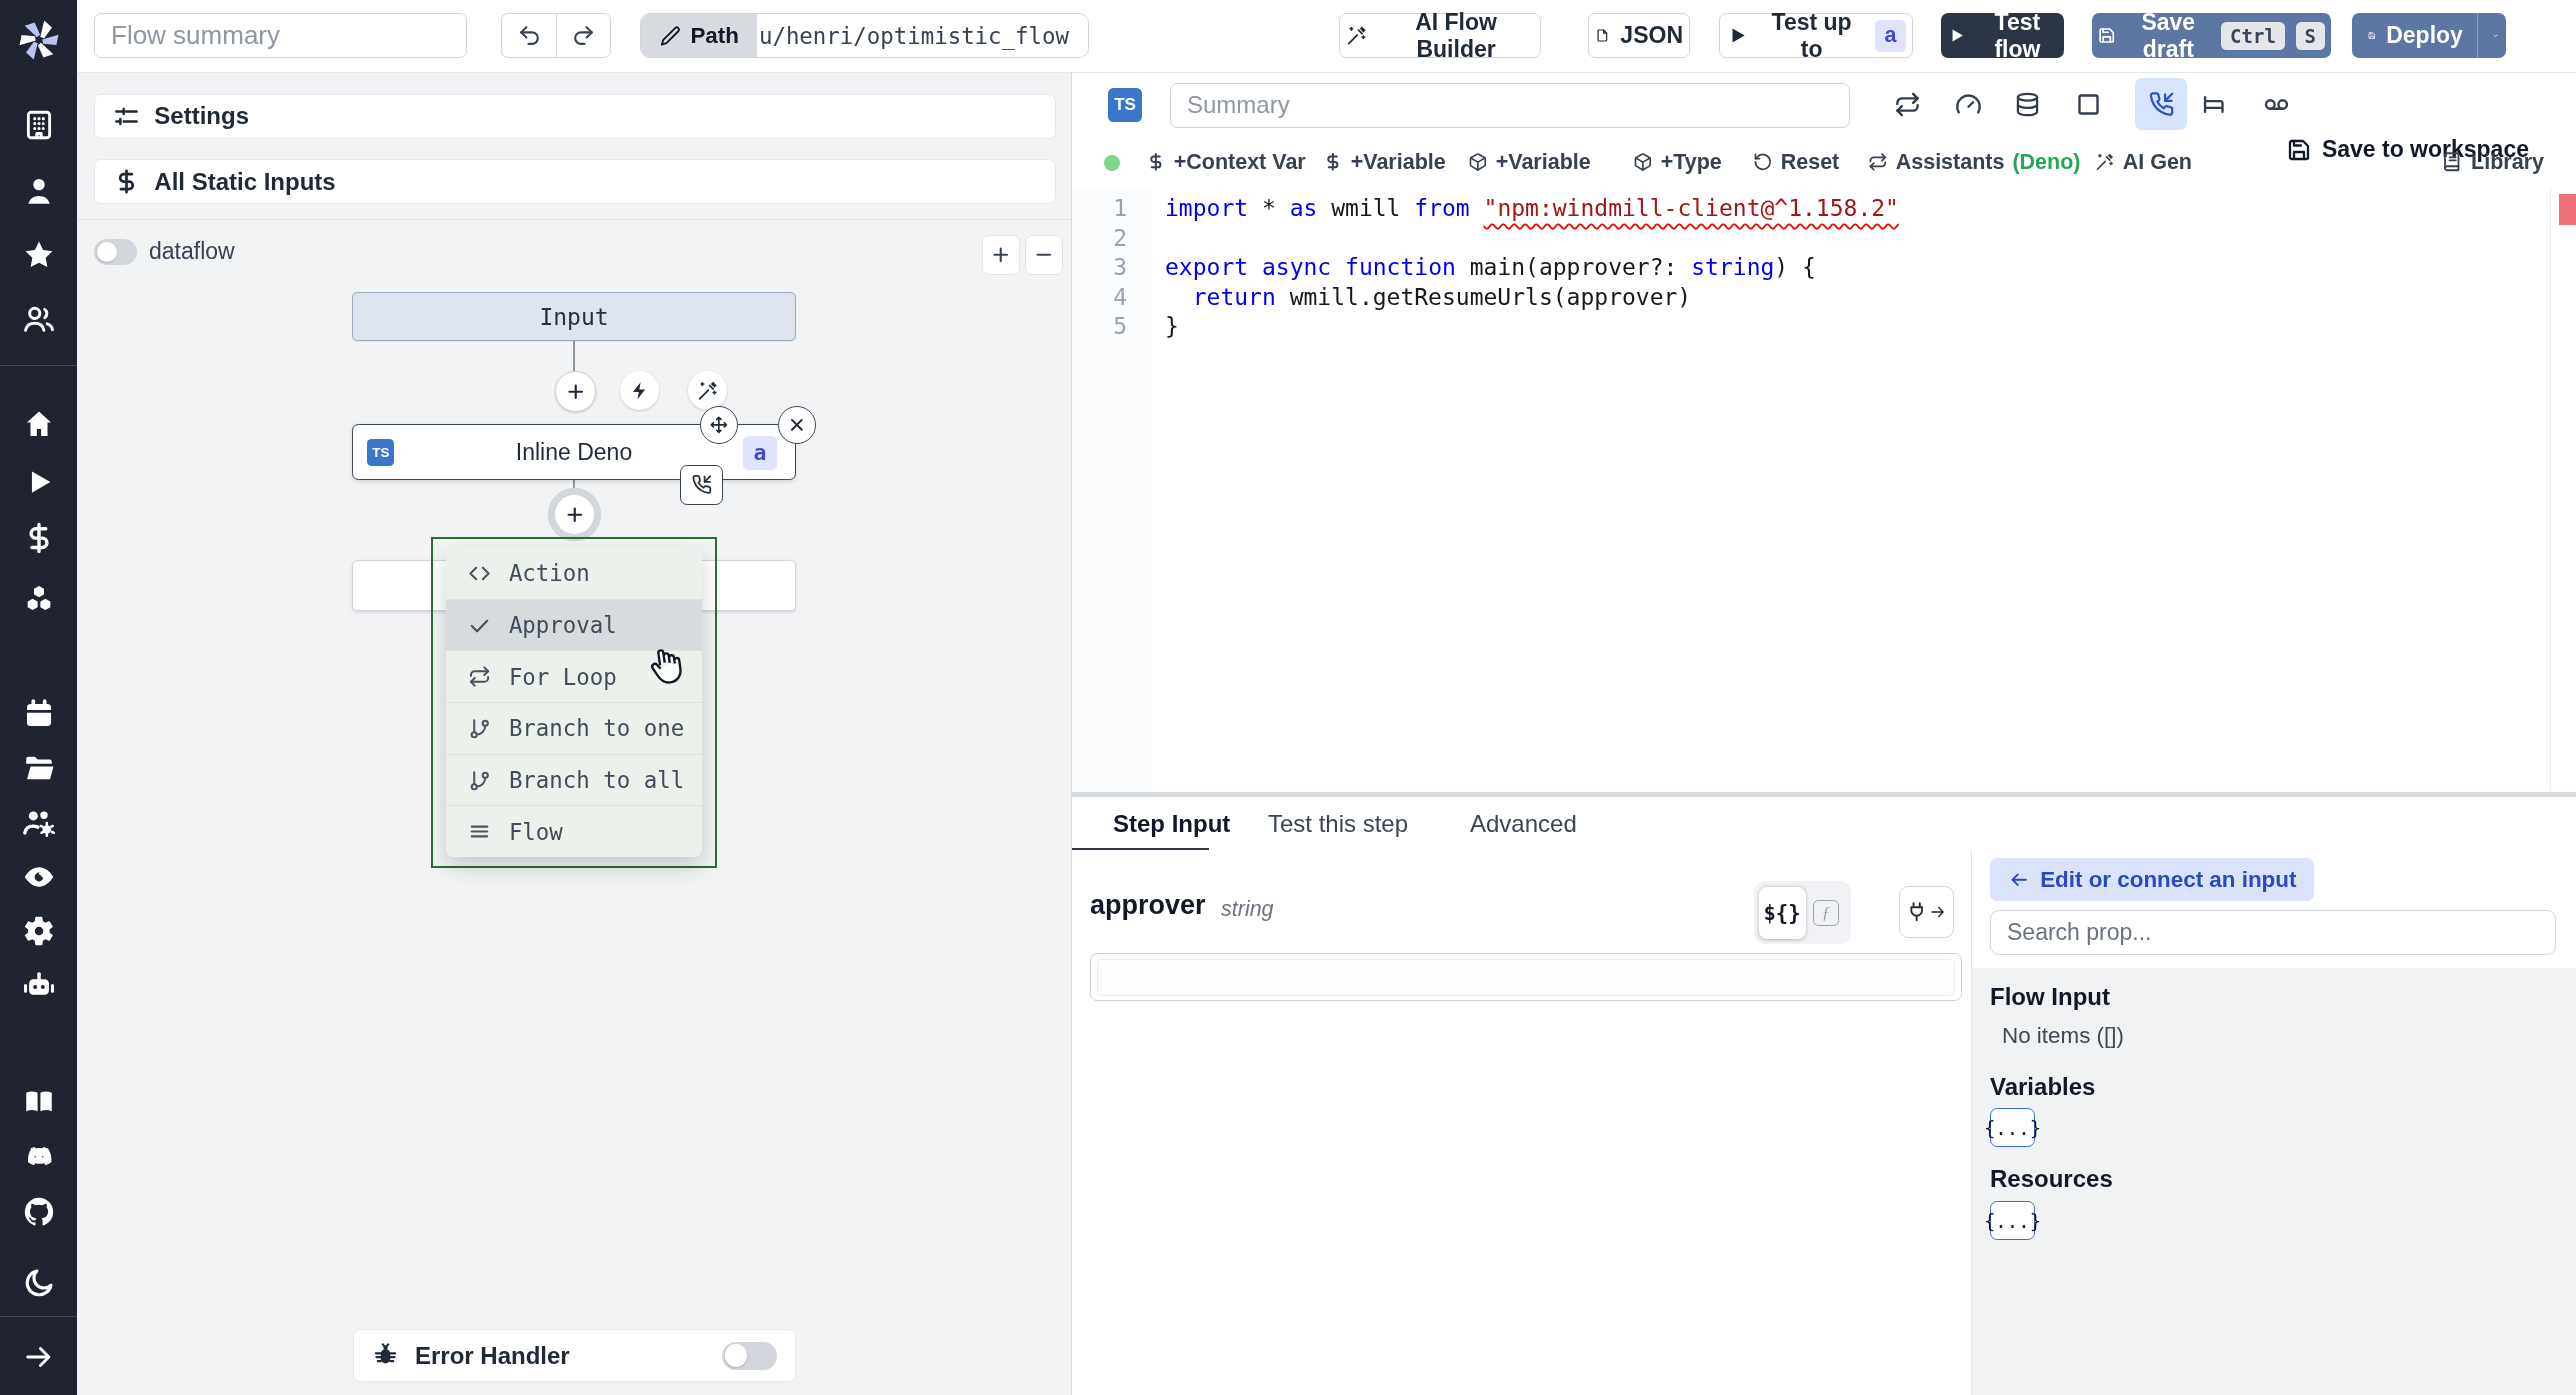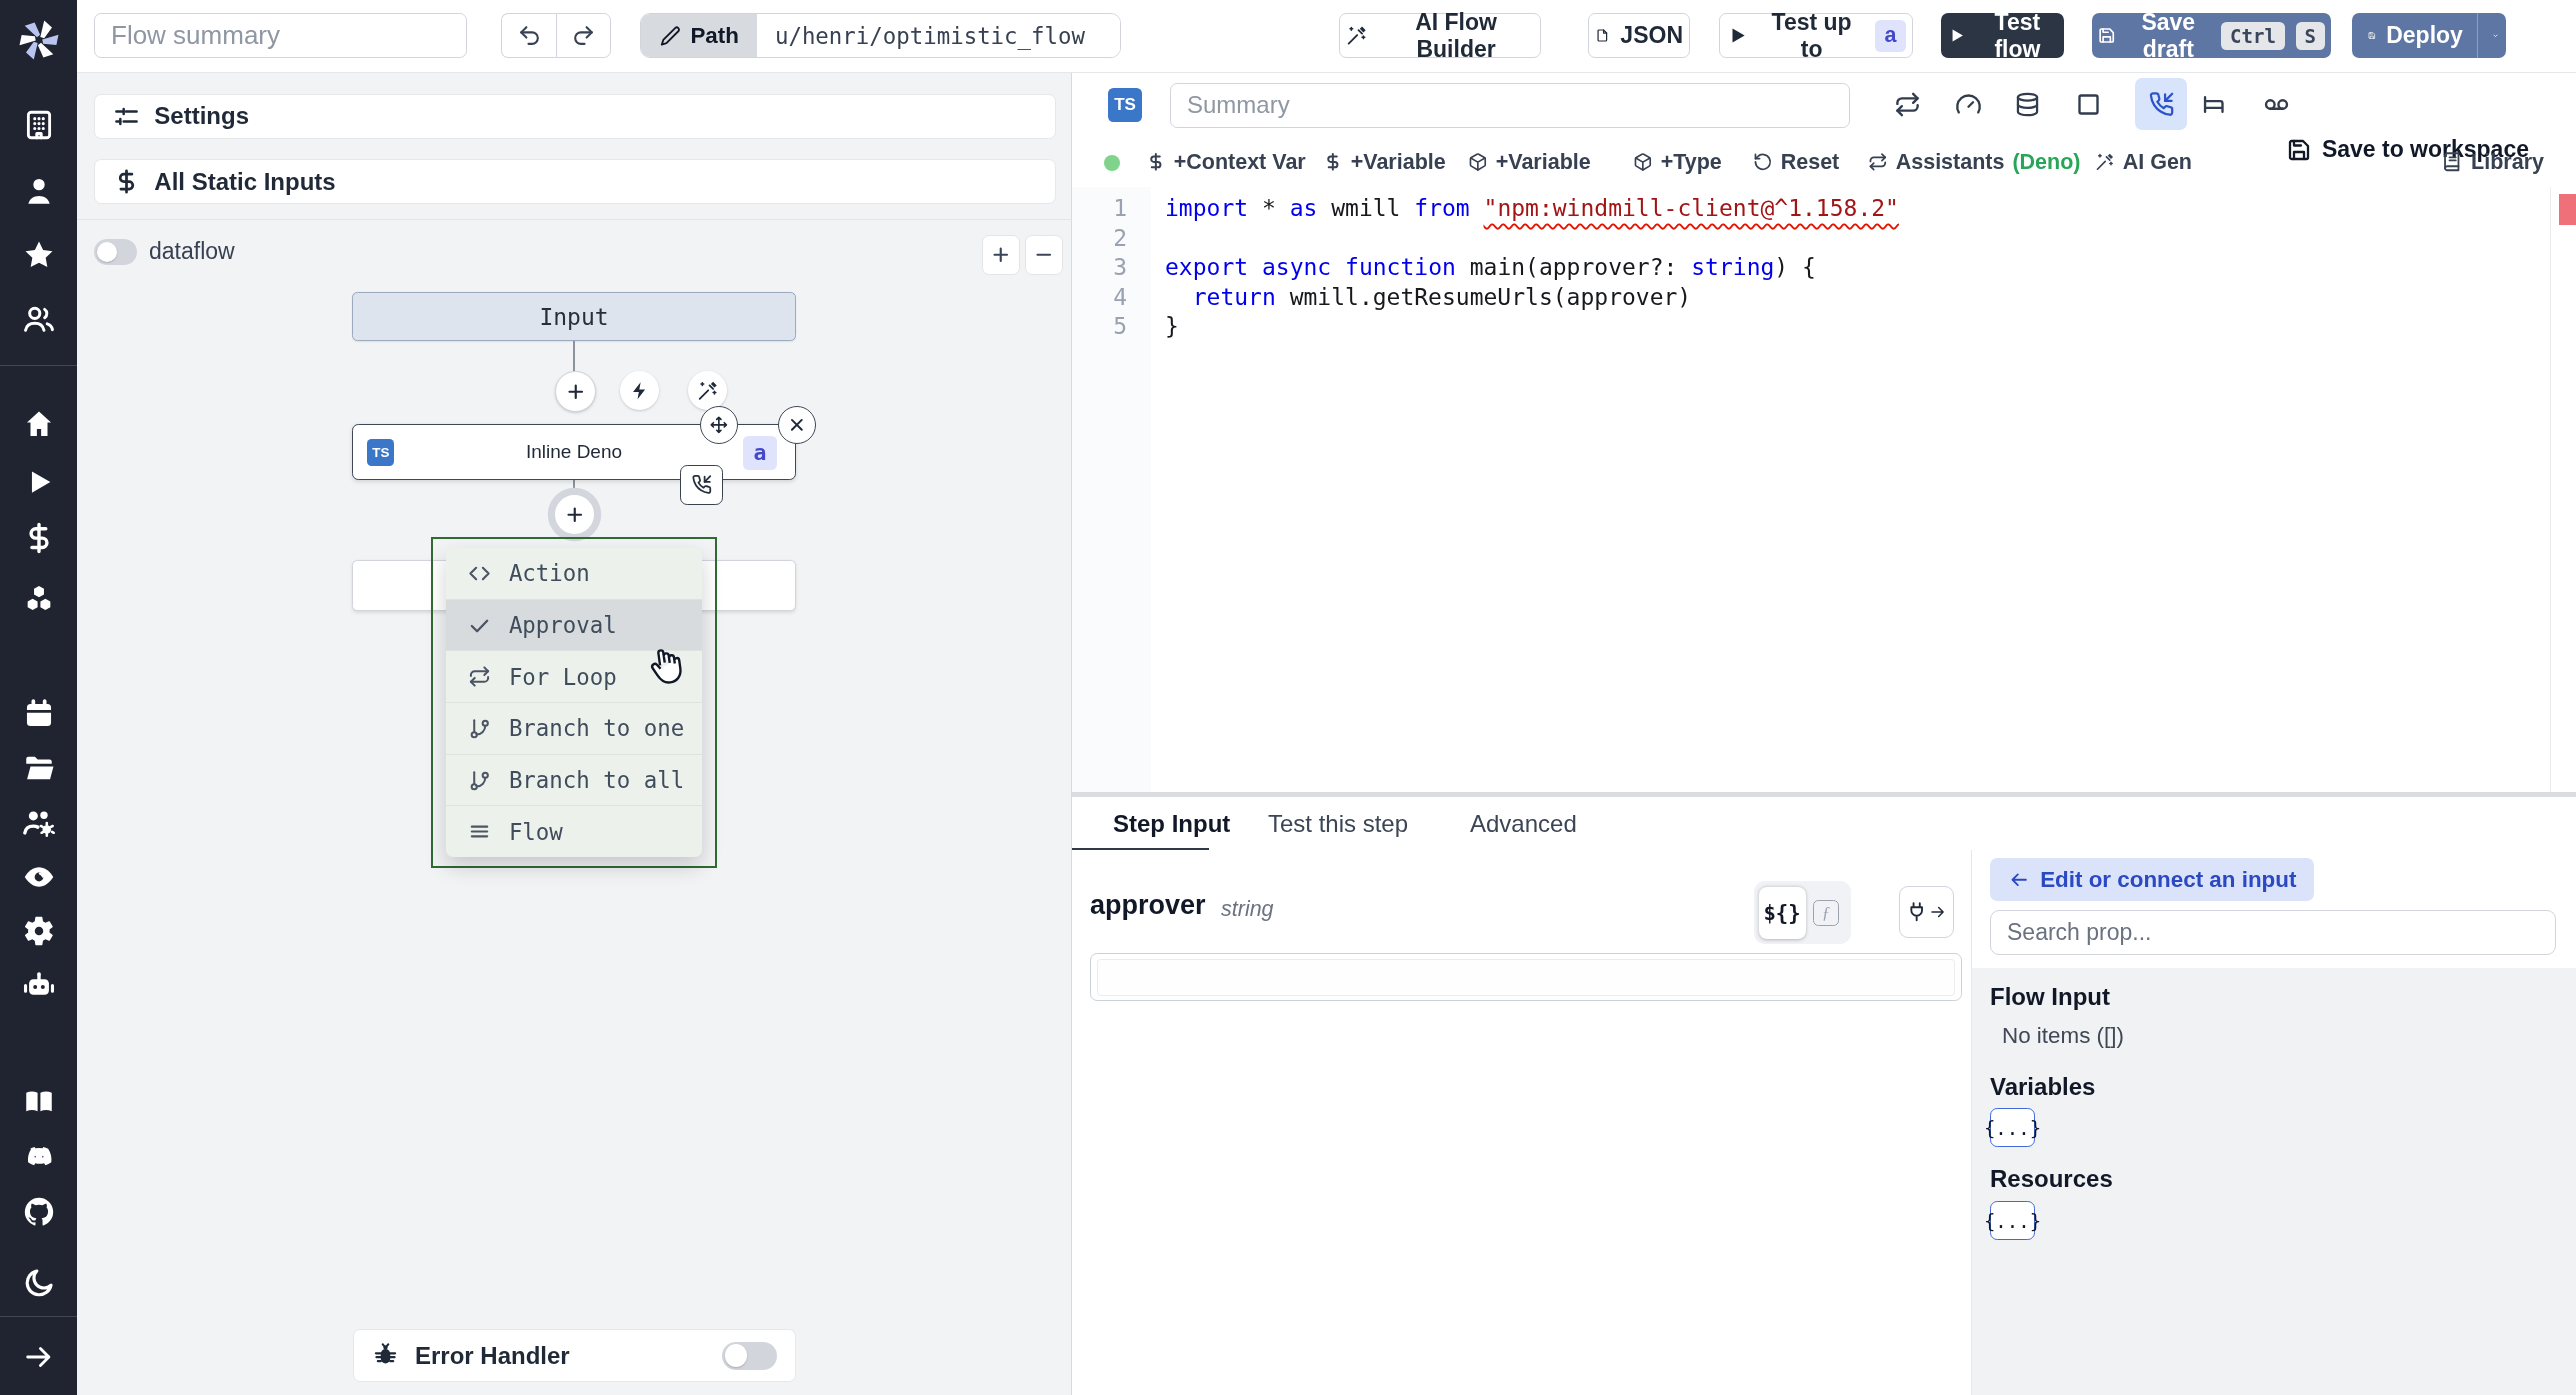--- a/index.html
+++ b/index.html
@@ -24,21 +24,21 @@
   .undo-group{left:424px;display:flex;}
   .ub{width:55px;height:45px;background:#fff;border:0.9px solid #d1d5db;display:flex;align-items:center;
       justify-content:center;color:#374151;cursor:pointer;}
   .ub:first-child{border-radius:7.2px 0 0 7.2px;border-right:none;}
   .ub:last-child{border-radius:0 7.2px 7.2px 0;}
   .ub .ico{width:25px;height:25px;}
   .path-group{left:563px;display:flex;height:45px;border:0.9px solid #d1d5db;border-radius:10px;overflow:hidden;}
   .path-chip{background:#d7dade;display:flex;align-items:center;gap:9px;padding:0 18px;
              font-weight:700;font-size:22.4px;color:#111827;cursor:pointer;}
   .path-chip .ico{width:22.4px;height:22.4px;}
-  .path-value{display:flex;align-items:center;padding:0 18px;width:327px;
+  .path-value{display:flex;align-items:center;padding:0 2px;width:327px;
               font-family:"DejaVu Sans Mono",monospace;font-size:22.4px;color:#374151;background:#fff;}
   .tbtn{display:flex;align-items:center;justify-content:center;gap:10.7px;border:0.9px solid #d1d5db;
         border-radius:7.2px;background:#fff;font-size:23px;font-weight:700;color:#1f2937;cursor:pointer;
         font-family:inherit;}
   .tbtn .ico{width:23px;height:23px;}
   .badge-a{background:#dfe3fc;color:#4348ca;border-radius:5.4px;width:32px;height:32px;display:flex;
            align-items:center;justify-content:center;font-size:21.5px;font-weight:700;}
   .btn-dark{background:#2b3544;color:#fff;border:none;}
   .btn-blue{background:#5e76a4;color:#fff;border:none;}
   .kbd{background:#e4e6ea;color:#3b465a;border-radius:5.4px;padding:2.7px 9px;font-size:19px;font-weight:700;
@@ -422,21 +422,21 @@
             <path d="m3 21 9.5-9.5"></path>
             <path d="m14 6 4 4"></path>
             <path d="M15.5 4.5 18 2l4 4-2.5 2.5z" fill="currentColor" stroke="none"></path>
             <path d="M6 3v3M4.5 4.5h3M19.5 12.5v3M18 14h3" stroke-width="1.8"></path>
           </svg>
         </span>
       </div>
 
     <div class="node" style="left:275px;top:352px;width:444px;height:56px;background:#fff;border:1.8px solid #3f4756;border-radius:6.3px;box-shadow:0 1.8px 4.5px rgba(0,0,0,.12);z-index:6;">
       <span class="ts-badge" style="position:absolute;left:14.3px;top:14.3px;width:27px;height:27px;border-radius:4.5px;font-size:13.4px;">TS</span>
-      <span style="font-size:19px;color:#1f2937;">Inline Deno</span>
+      <span style="font-size:23px;color:#1f2937;">Inline Deno</span>
       <span class="badge-a" style="position:absolute;right:18px;top:10.7px;width:34px;height:34px;font-family:'DejaVu Sans Mono',monospace;">a</span>
     </div>
     <div class="circ" style="left:623px;top:334px;width:36px;height:36px;border:1.8px solid #3f4756;box-shadow:none;z-index:7;">
         <span class="ico" style="width:19.7px;height:19.7px;">
           <svg viewBox="0 0 24 24" fill="none" stroke="currentColor" stroke-width="2" stroke-linecap="round" stroke-linejoin="round">
             <path d="M12 2.8v18.4M2.8 12h18.4M12 2.8 9.4 5.4M12 2.8l2.6 2.6M12 21.2l-2.6-2.6M12 21.2l2.6-2.6M2.8 12l2.6-2.6M2.8 12l2.6 2.6M21.2 12l-2.6-2.6M21.2 12l-2.6 2.6"></path>
           </svg>
         </span>
       </div>
     <div class="circ" style="left:701px;top:334px;width:36px;height:36px;border:1.8px solid #3f4756;box-shadow:none;z-index:7;">

